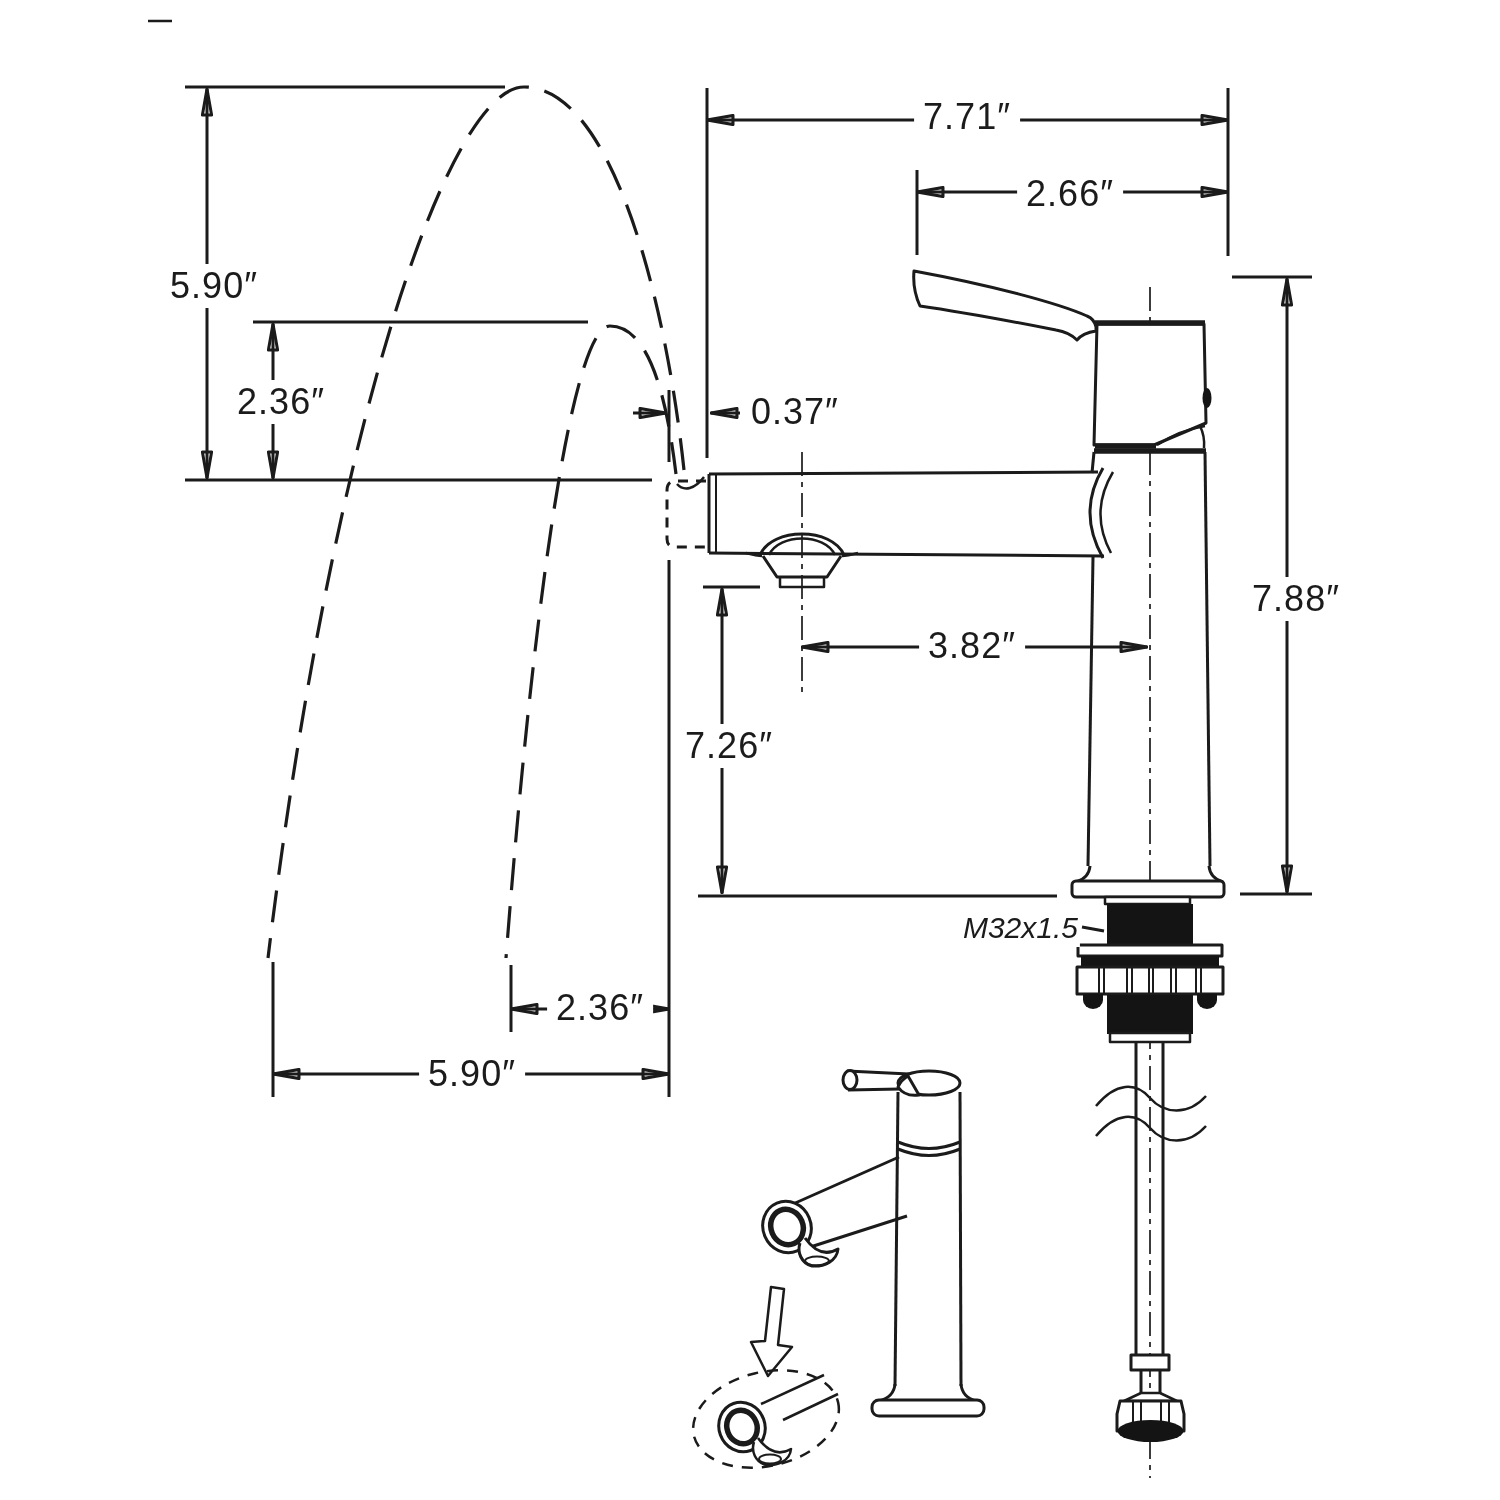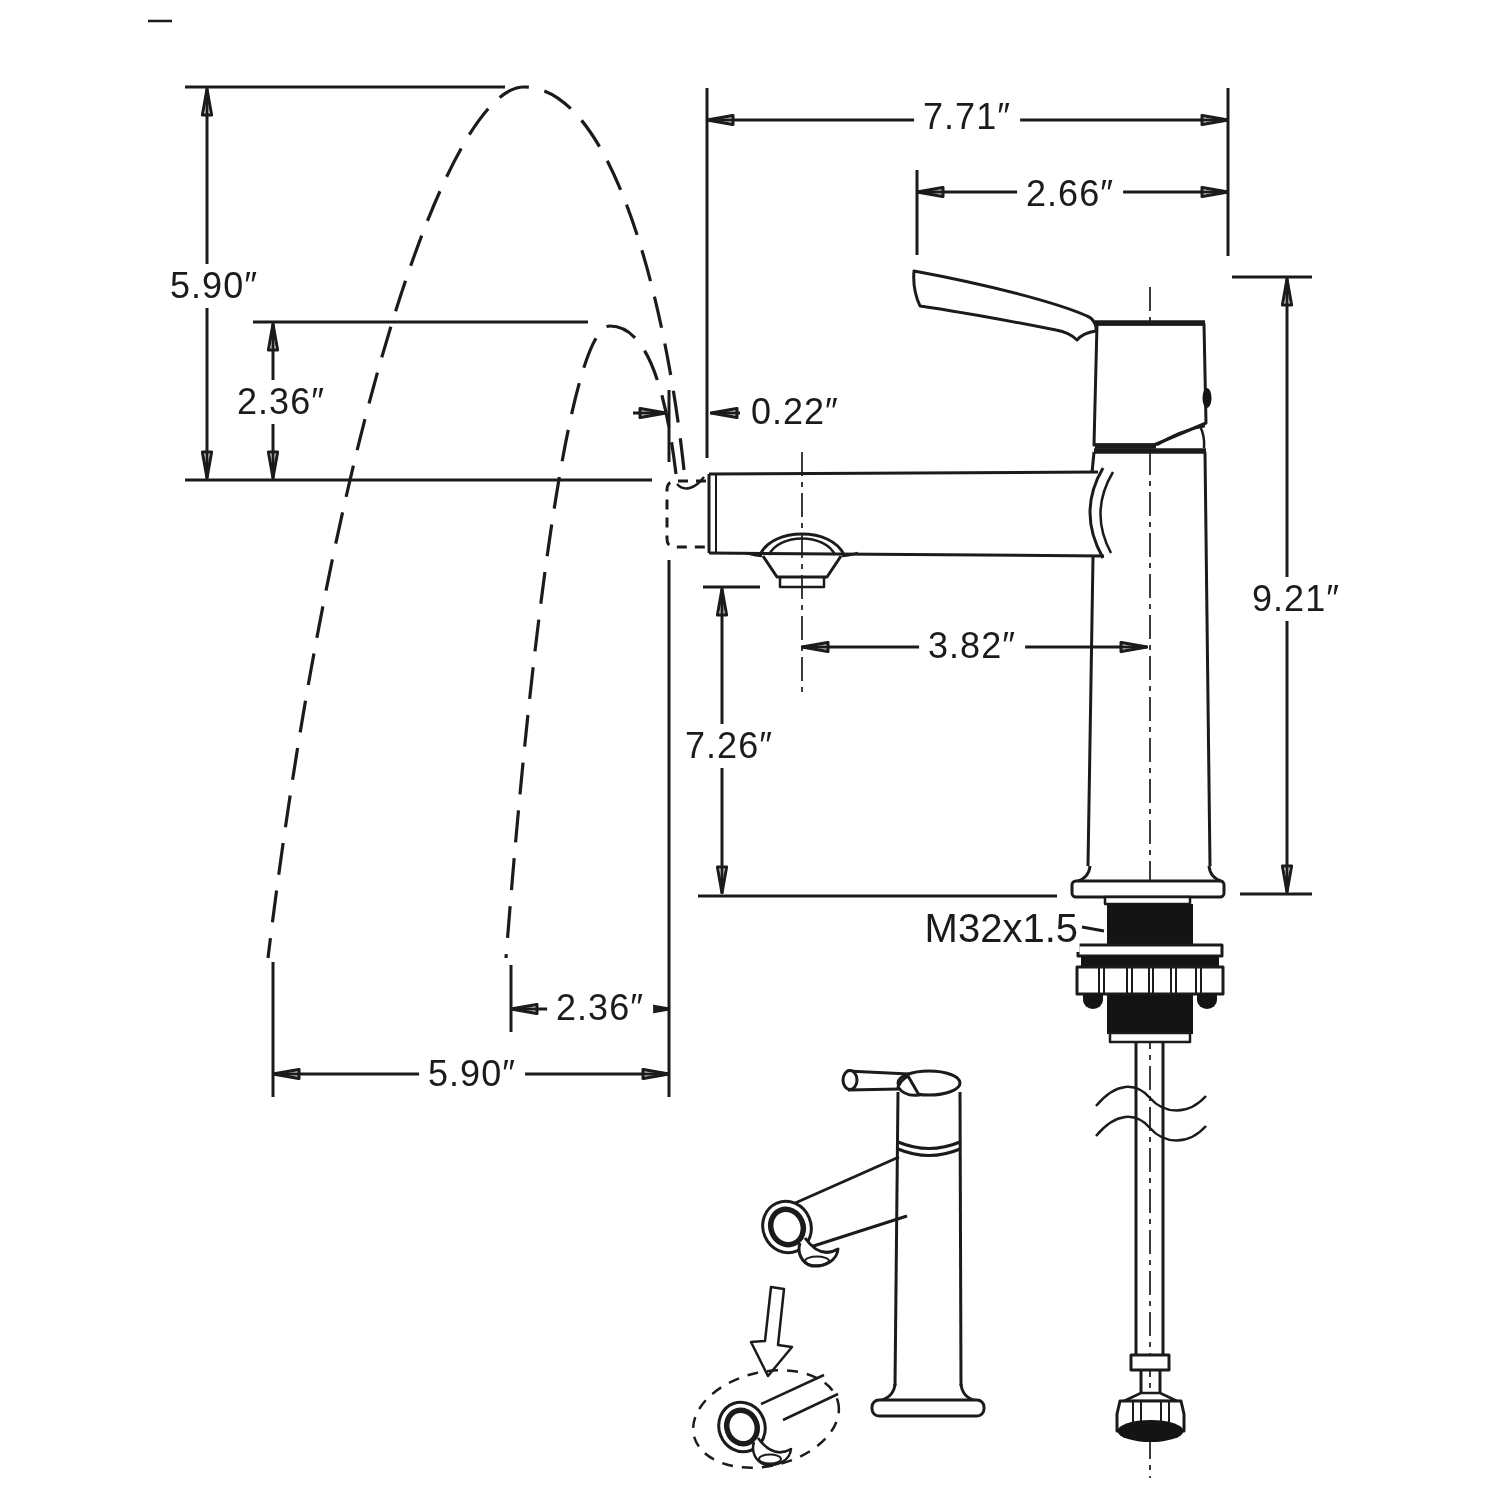--- a/index.html
+++ b/index.html
@@ -31,21 +31,21 @@
     transform:translate(-50%,-50%);
     font-size:36px;
     line-height:1;
     color:#1b1b1b;
     background:#ffffff;
     padding:4px 9px;
     white-space:nowrap;
     letter-spacing:1px;
   }
   .lbl.left-anchor{transform:translate(0,-50%);}
-  .lbl.right-anchor{transform:translate(-100%,-50%);padding:4px 2px 4px 9px;font-size:40px;letter-spacing:0;}
+  .lbl.right-anchor{transform:translate(-100%,-50%);padding:4px 2px 4px 9px;font-size:30px;letter-spacing:0;font-style:italic;}
 </style>
 </head>
 <body>
 
 <div class="canvas">
 
 <svg class="draw" width="1500" height="1500" viewBox="0 0 1500 1500">
   <defs>
     <marker id="arr" viewBox="0 0 30 12" refX="29" refY="6" markerWidth="30" markerHeight="12" orient="auto-start-reverse" markerUnits="userSpaceOnUse">
       <path d="M29,6 L3,1.4 L3,10.6 Z" fill="#1b1b1b" stroke="none"></path>
@@ -248,21 +248,21 @@
       <path d="M758,1438 C768,1452 779,1456 791,1449 C790,1461 777,1466 766,1465 C755,1462 751,1451 754,1442" class="mid fillw"></path>
       <ellipse cx="770" cy="1459" rx="11" ry="4.5" class="thin"></ellipse>
     </g>
   </g>
 </svg>
 
 <div class="lbl" style="left:967px;top:117px">7.71″</div>
 <div class="lbl" style="left:1070px;top:194px">2.66″</div>
 <div class="lbl" style="left:214px;top:286px">5.90″</div>
 <div class="lbl" style="left:281px;top:402px">2.36″</div>
-<div class="lbl left-anchor" style="left:742px;top:412px">0.22″</div>
-<div class="lbl" style="left:1296px;top:599px">9.21″</div>
+<div class="lbl left-anchor" style="left:742px;top:412px">0.37″</div>
+<div class="lbl" style="left:1296px;top:599px">7.88″</div>
 <div class="lbl" style="left:972px;top:646px">3.82″</div>
 <div class="lbl" style="left:729px;top:746px">7.26″</div>
 <div class="lbl" style="left:600px;top:1008px">2.36″</div>
 <div class="lbl" style="left:472px;top:1074px">5.90″</div>
 <div class="lbl right-anchor" style="left:1080px;top:928px">M32x1.5</div>
 
 </div>
 
 </body></html>

